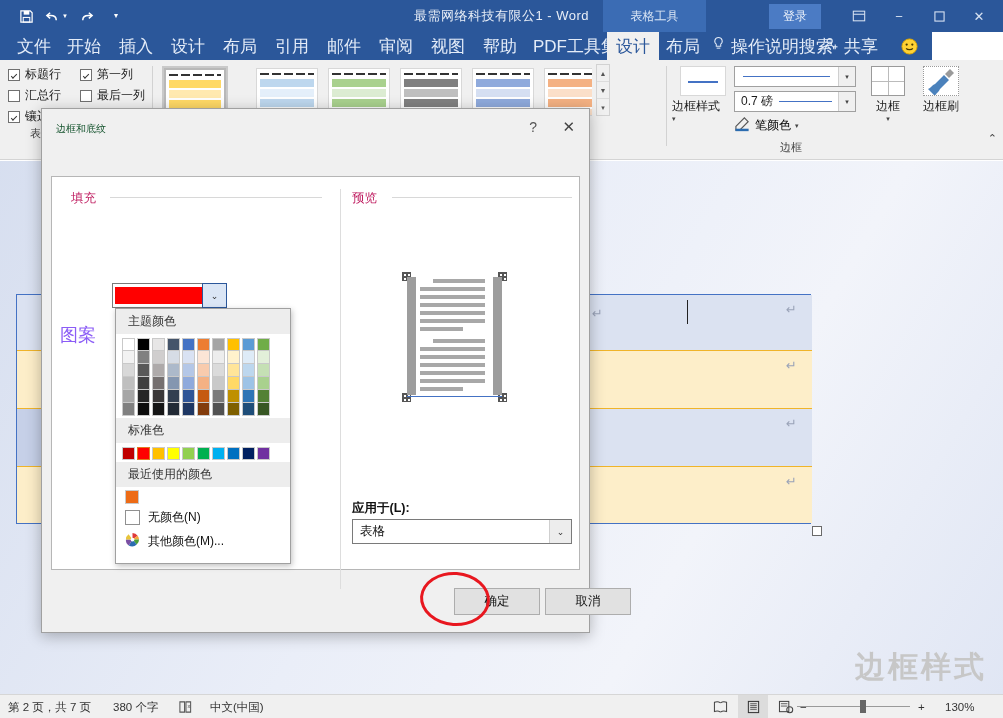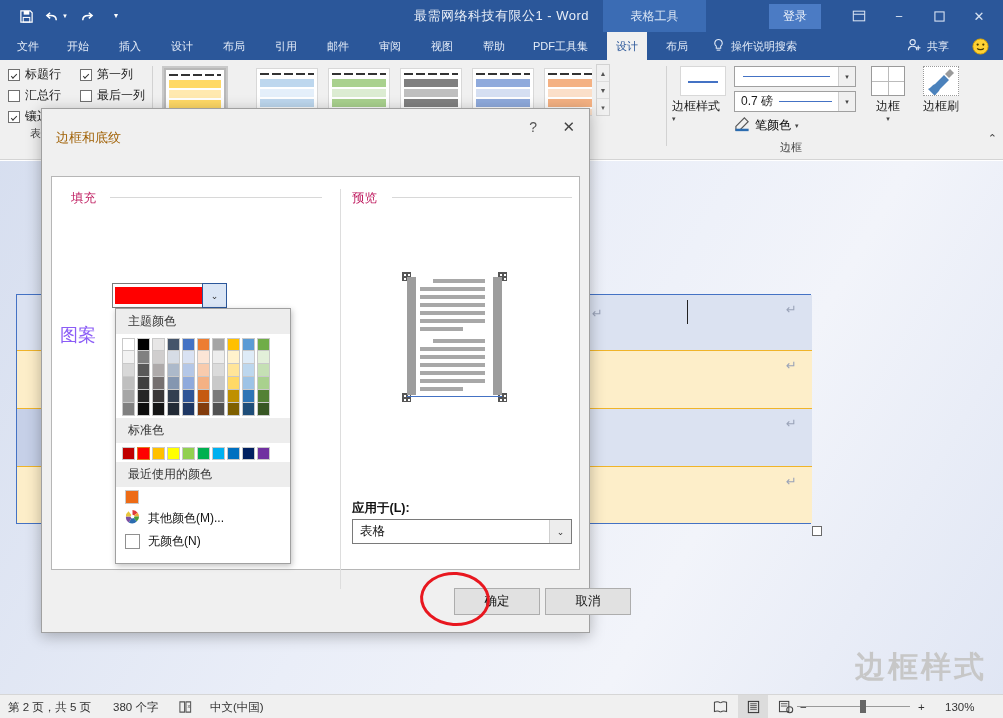--- a/index.html
+++ b/index.html
@@ -36,22 +36,22 @@
   #signin {
     background:#4b7bc4; color:#e9f0fa; font-size:12px;
     padding:4px 14px; margin-right:18px; border:0;
   }
   .winbtn { width:40px; height:32px; display:flex; align-items:center; justify-content:center;
             color:#d7e2f2; font-size:13px; }
   .winbtn.close { margin-right:4px; }
 
   
   #ribbon-tabs {
-    position:absolute; top:32px; left:0; width:1003px; height:28px;
-    background:#2b579a; color:#dce7f7; font-size:11px;
+    position:absolute; top:32px; left:0; width:932px; height:28px;
+    background:#2b579a; color:#dce7f7; font-size:17px;
   }
   .tab { position:absolute; top:0; height:28px; display:flex; align-items:center;
          padding:0 9px; color:#e4ecf8; }
   .tab.active { background:#f0f0f0; color:#2b579a; }
   #tellme { position:absolute; top:0; left:712px; height:28px; display:flex; align-items:center; gap:6px; color:#e4ecf8; }
   #share { position:absolute; top:0; right:54px; height:28px; display:flex; align-items:center; gap:5px; color:#e4ecf8; }
   #smiley { position:absolute; top:0; right:6px; height:28px; width:34px; display:flex; align-items:center; justify-content:center; }
 
   
   #ribbon {
@@ -140,21 +140,21 @@
     position:absolute; right:16px; bottom:6px; font-size:30px; font-weight:bold;
     color:#c7c7c7; letter-spacing:3px; font-family:"DejaVu Sans", sans-serif;
   }
 
   
   #dialog {
     position:absolute; left:41px; top:108px; width:549px; height:525px;
     background:#f0f0f0; border:1px solid #a0a0a0;
     box-shadow:0 3px 14px rgba(0,0,0,.28);
   }
-  #dlg-title { position:absolute; left:14px; top:20px; font-size:13px; color:#a16207; }
+  #dlg-title { position:absolute; left:14px; top:13px; font-size:10px; color:#14532d; }
   #dlg-help { position:absolute; right:52px; top:10px; font-size:14px; color:#555; }
   #dlg-close { position:absolute; right:14px; top:9px; font-size:15px; color:#444; }
   #dlg-tabs { position:absolute; left:9px; top:40px; height:28px; display:flex; align-items:flex-end; }
   .dtab { height:25px; padding:0 12px; display:flex; align-items:center; font-size:12.5px;
           background:#e4e4e4; border:1px solid #b6b6b6; border-bottom:none; margin-right:-1px; color:#111; }
   .dtab.active { background:#fff; height:28px; border-bottom:1px solid #fff; position:relative; z-index:2; }
   #dlg-body { position:absolute; left:9px; top:67px; right:9px; bottom:62px;
               background:#fff; border:1px solid #b6b6b6; }
   .sec-label { position:absolute; font-size:12.5px; color:#be185d; }
   .sec-rule { position:absolute; height:1px; background:#d8d8d8; }
@@ -625,37 +625,37 @@
         <div class="sw" style="background:#92d050"></div>
         <div class="sw" style="background:#00b050"></div>
         <div class="sw" style="background:#00b0f0"></div>
         <div class="sw" style="background:#0070c0"></div>
         <div class="sw" style="background:#002060"></div>
         <div class="sw" style="background:#7030a0"></div>
       </div>
       <div class="pop-hdr">最近使用的颜色</div>
       <div id="recent-sw"></div>
       <div class="popline">
+        <span id="nocolor-box"></span>
+        <span>无颜色(N)</span>
+      </div>
+      <div class="popline">
         <span>
           <svg width="15" height="15" viewBox="0 0 16 16">
               <circle cx="8" cy="8" r="7" fill="#fff"></circle>
               <path d="M8 8L8 1A7 7 0 0113.5 4z" fill="#e03a3a"></path>
               <path d="M8 8l5.5-4A7 7 0 0115 8z" fill="#f2a93b"></path>
               <path d="M8 8h7a7 7 0 01-2.5 5.4z" fill="#4c9f38"></path>
               <path d="M8 8l4.5 5.4A7 7 0 014 14.4z" fill="#2b6cb0"></path>
               <path d="M8 8L4 14.4A7 7 0 011 8z" fill="#7a4fa3"></path>
               <path d="M8 8H1a7 7 0 012.8-5.6z" fill="#e8c53a"></path>
               <circle cx="8" cy="8" r="2" fill="#fff"></circle>
             </svg>
         </span>
         <span>其他颜色(M)...</span>
-      </div>
-      <div class="popline">
-        <span id="nocolor-box"></span>
-        <span>无颜色(N)</span>
       </div>
     </div>
 
     <div id="prev-rule-v"></div>
     <div class="sec-label" style="left:300px;top:13px;">预览</div>
     <div class="sec-rule" style="left:340px;top:20px;width:180px;"></div>
 
     <div id="prevbox">
       <div class="handle" style="left:50px;top:25px;"></div>
       <div class="handle" style="left:146px;top:25px;"></div>
@@ -689,21 +689,21 @@
       <div class="arrow">⌄</div>
     </div>
   </div>
 
   <div class="dlgbtn" id="btn-ok">确定</div>
   <div class="dlgbtn" id="btn-cancel">取消</div>
 </div>
 <div id="red-circle-2"></div>
 
 <div id="statusbar">
-  <div class="sb-item" style="left:8px;">第 2 页，共 5 页</div>
+  <div class="sb-item" style="left:8px;">第 2 页，共 7 页</div>
   <div class="sb-item" style="left:113px;">380 个字</div>
   <div class="sb-item" style="left:178px;">
     <svg width="15" height="14" viewBox="0 0 16 15">
         <path d="M2 2h5v11H2z" fill="none" stroke="#555" stroke-width="1.1"></path>
         <path d="M8.5 2h5v11h-5z" fill="none" stroke="#555" stroke-width="1.1"></path>
         <text x="10.2" y="8.6" font-size="6" fill="#555" font-family="sans-serif">x</text>
       </svg>
   </div>
   <div class="sb-item" style="left:210px;">中文(中国)</div>
 

